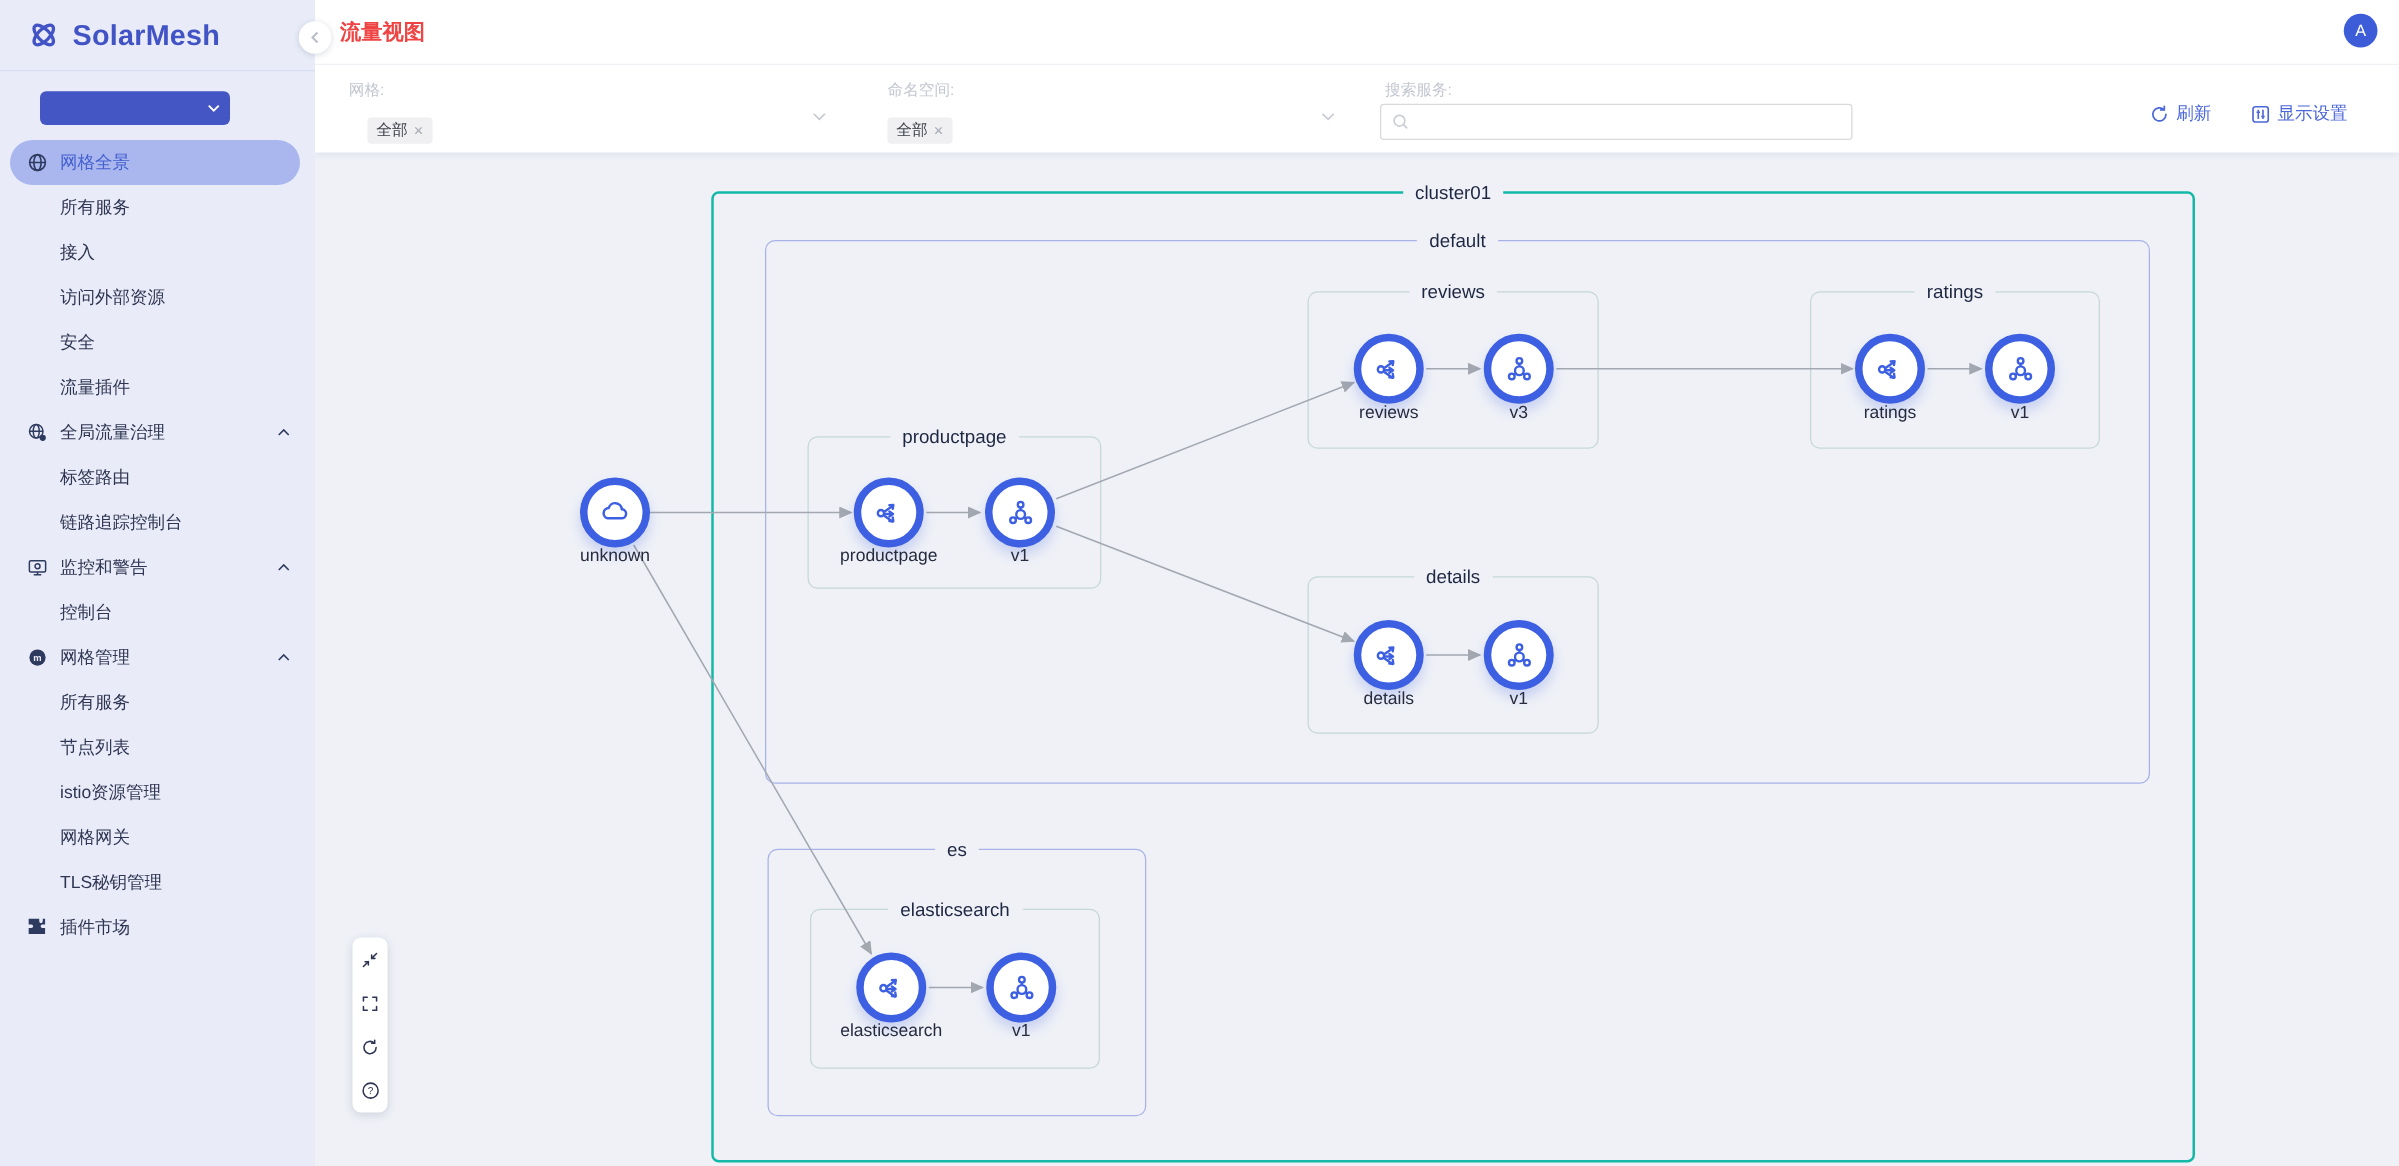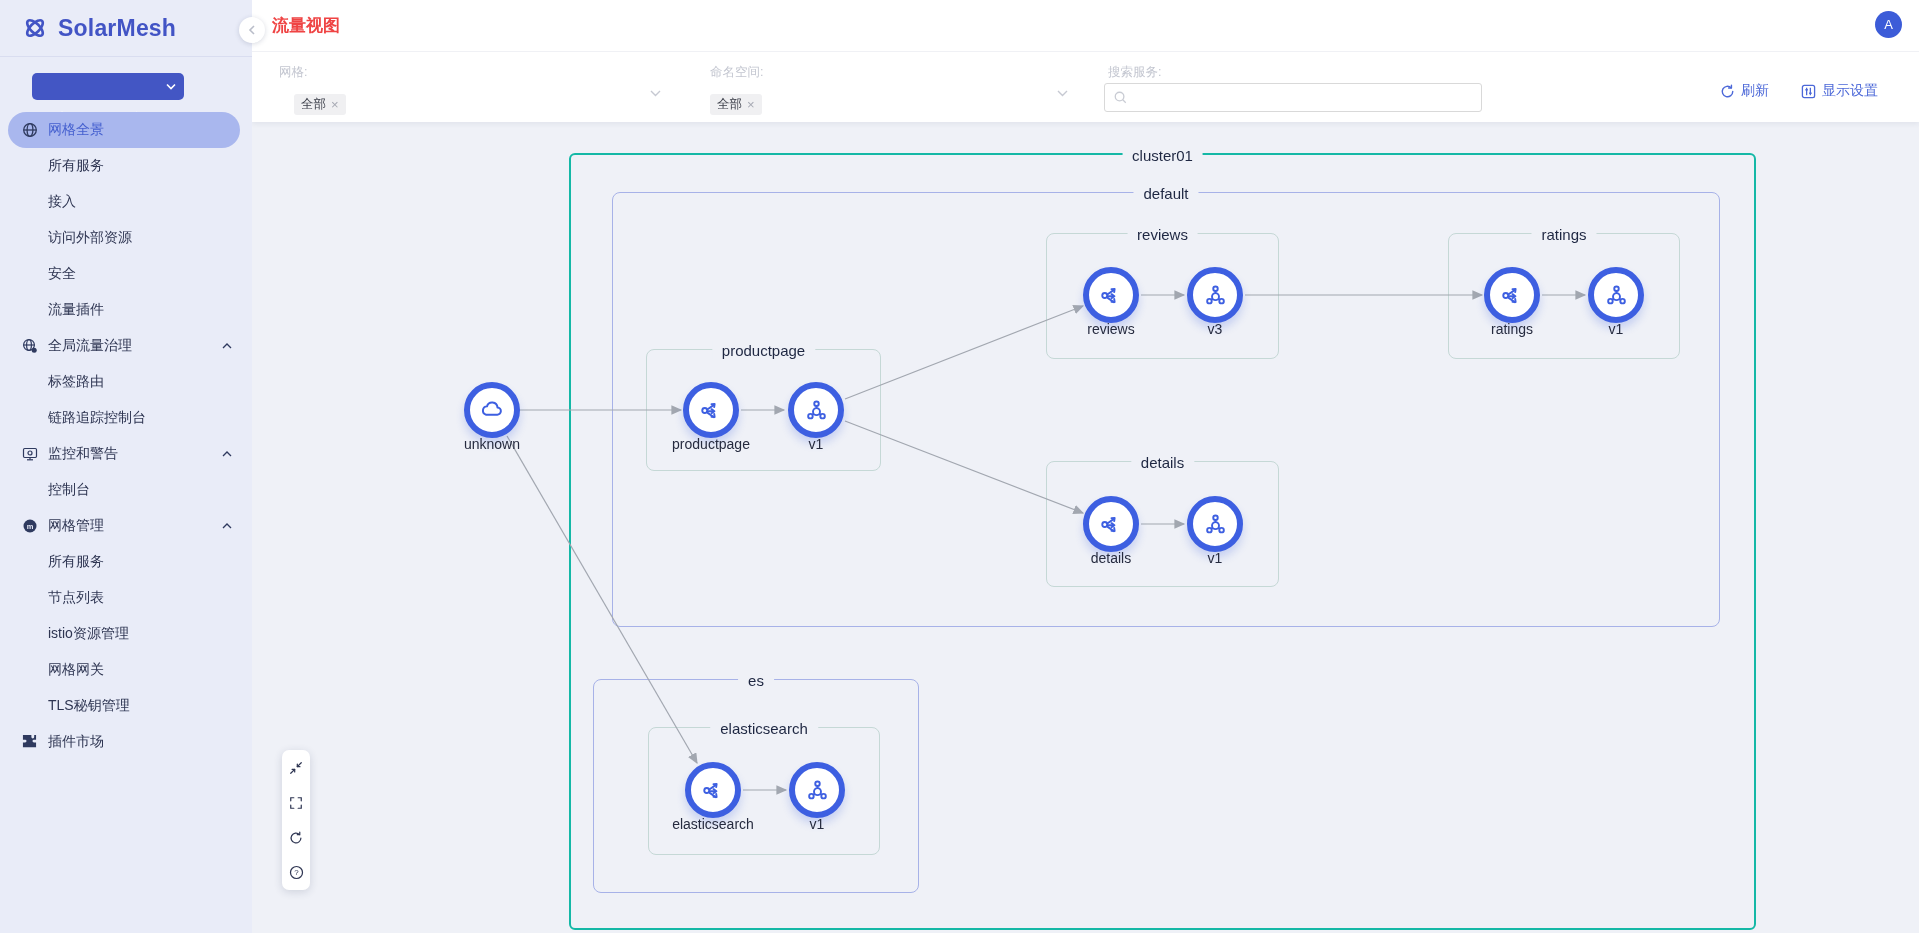--- a/index.html
+++ b/index.html
@@ -283,21 +283,21 @@
   </div>
   <div class="gbox app-box" style="left:794px; top:111px; width:233px; height:126px">
     <span class="box-label">reviews</span>
   </div>
   <div class="gbox app-box" style="left:1196px; top:111px; width:232px; height:126px">
     <span class="box-label">ratings</span>
   </div>
   <div class="gbox app-box" style="left:794px; top:339px; width:233px; height:126px">
     <span class="box-label">details</span>
   </div>
-  <div class="gbox ns-box" style="left:341px; top:557px; width:326px; height:214px">
+  <div class="gbox ns-box" style="left:362px; top:557px; width:303px; height:214px">
     <span class="box-label">es</span>
   </div>
   <div class="gbox app-box" style="left:396px; top:605px; width:232px; height:128px">
     <span class="box-label">elasticsearch</span>
   </div>
 
   <svg class="edges" width="1667" height="811">
     <defs>
       <marker id="arrow" markerWidth="10" markerHeight="9" refX="8" refY="4" orient="auto">
         <path d="M0 0 L9 4 L0 8 z" fill="#a2a7b0"></path>

